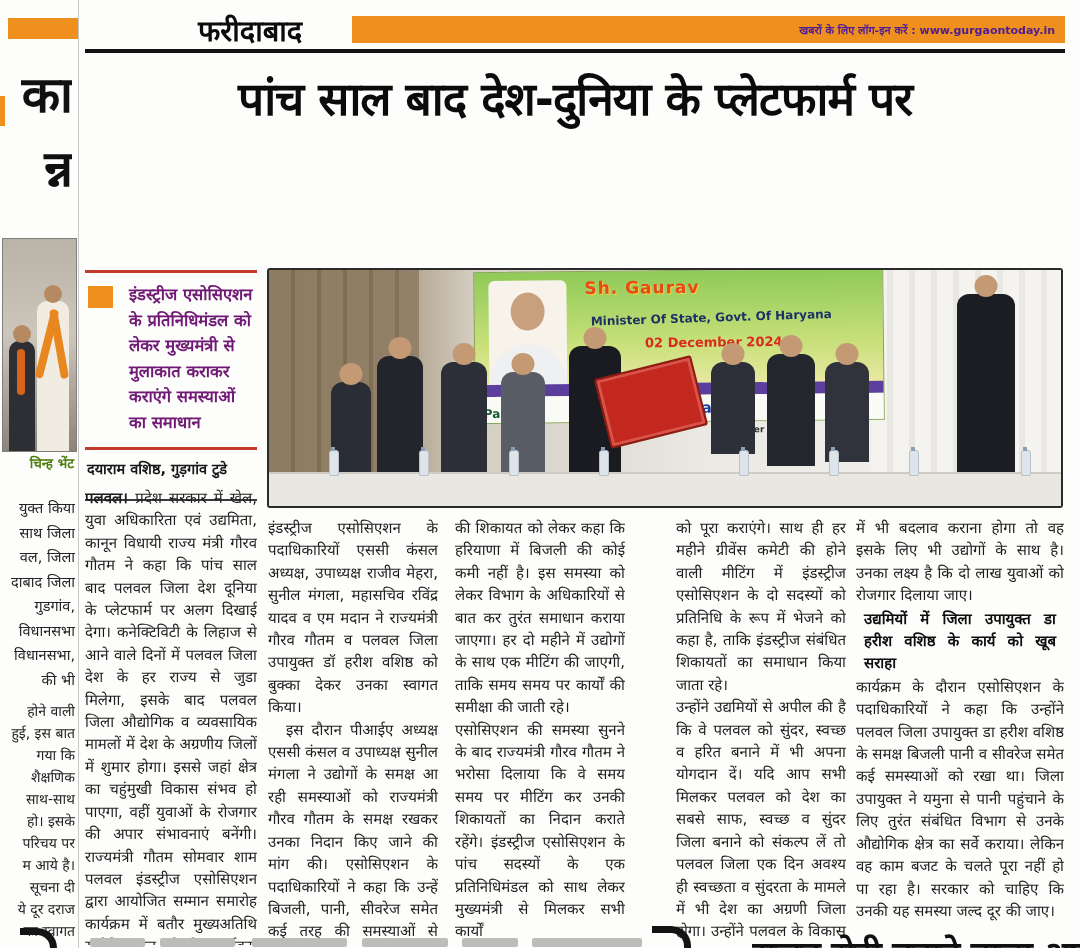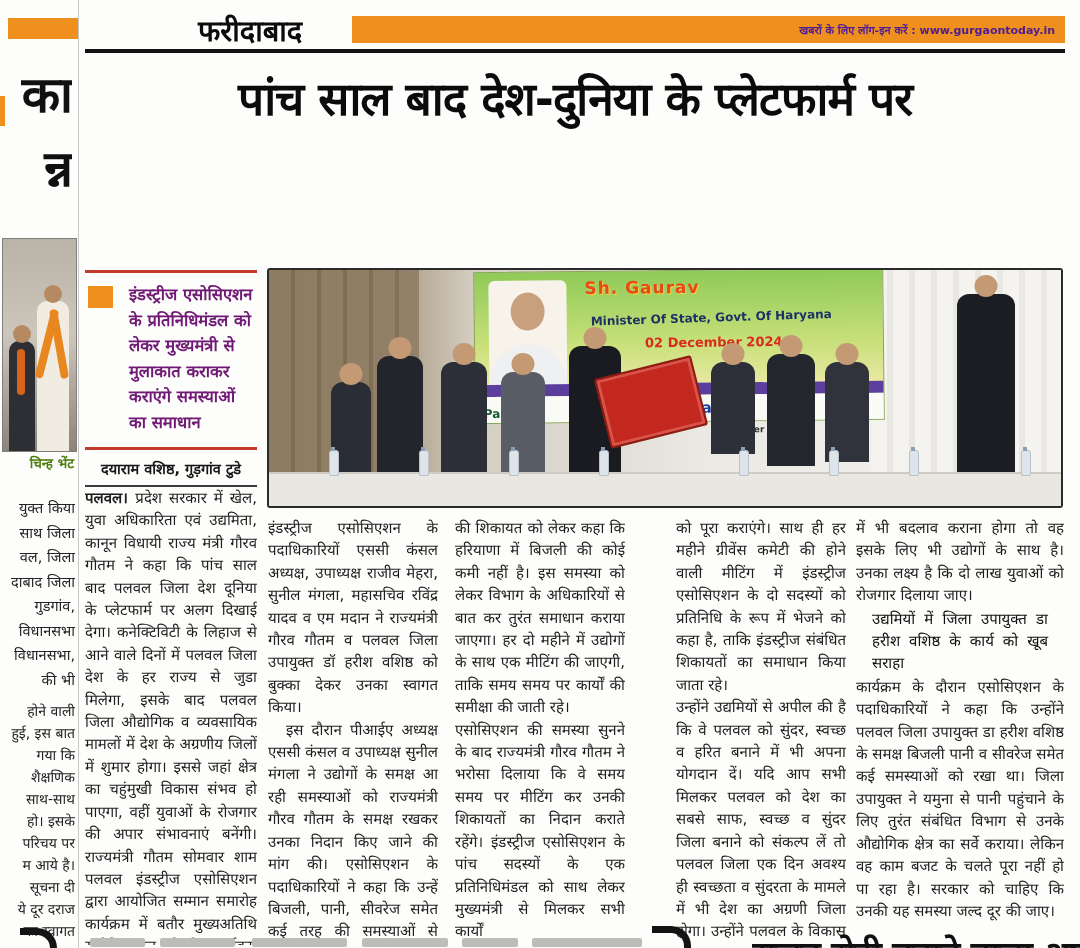--- a/index.html
+++ b/index.html
@@ -35,21 +35,21 @@
   
   .headline{position:absolute;left:85px;top:56px;width:980px;text-align:center;
         font-weight:bold;font-size:46px;line-height:86px;color:#0b0b0b;letter-spacing:-1px;}
   .headline div{white-space:nowrap;}
 
   
   .standfirst-box{position:absolute;left:85px;top:270px;width:172px;}
   .rule-red{height:3px;background:#c23b2e;}
   .standfirst{position:relative;padding:9px 0 12px 44px;font-weight:bold;font-size:16.5px;line-height:1.55;color:#701a75;}
   .standfirst-square{position:absolute;left:3px;top:13px;width:25px;height:22px;background:#ef8f1d;}
-  .byline{padding:8px 2px 7px 2px;font-weight:bold;font-size:14.5px;color:#171717;border-bottom:2px solid #3a3a3a;text-align:center;}
+  .byline{padding:8px 2px 21px 2px;font-weight:bold;font-size:14.5px;color:#171717;border-bottom:2px solid #3a3a3a;}
 
   
   .photo{position:absolute;left:267px;top:268px;width:796px;height:240px;border:2px solid #2b2b2b;border-radius:3px;
         background:linear-gradient(90deg,#8d7c64 0%,#a3927a 14%,#d4cec2 26%,#ebe9e4 55%,#f4f3f0 100%);overflow:hidden;box-sizing:border-box;}
   .wood{position:absolute;left:0;top:0;width:150px;height:100%;
         background:repeating-linear-gradient(90deg,#8d7b62 0 22px,#7a6951 22px 26px);opacity:.85;}
   .curtain{position:absolute;right:0;top:0;width:190px;height:100%;
         background:repeating-linear-gradient(90deg,#f5f4f1 0 16px,#e7e5df 16px 22px);opacity:.8;}
   .banner{position:absolute;left:205px;top:0;width:408px;height:150px;border:1px solid #86a653;
         background:linear-gradient(180deg,#8fca57 0%,#c8e07a 48%,#ece9a6 78%,#f2efc9 100%);transform:rotate(-.6deg);}
@@ -76,21 +76,21 @@
 
   
   .body-col{position:absolute;font-size:15px;line-height:22.4px;text-align:justify;color:#1d1d1d;overflow:hidden;}
   .col-1{left:85px; top:487px;width:172px;height:458px;}
   .col-2{left:268px;top:517px;width:170px;height:428px;}
   .col-3{left:455px;top:517px;width:170px;height:428px;}
   .col-4{left:676px;top:517px;width:170px;height:428px;}
   .col-5{left:856px;top:517px;width:208px;height:428px;}
   .col-para{margin:0;}
   .col-para.indent{text-indent:18px;}
-  .col-subhead{font-weight:normal;color:#0e0e0e;margin:1px 16px;}
+  .col-subhead{font-weight:bold;color:#0e0e0e;margin:1px 8px;}
 
   
   .bbar{position:absolute;top:938px;height:9px;background:#bcbcba;border-radius:2px;}
   .bglyph{position:absolute;border:7px solid #141414;border-bottom:none;border-left:none;border-radius:0 20px 0 0;}
   .bottom-headline{position:absolute;left:752px;top:929px;width:328px;height:19px;overflow:hidden;
         font-size:36px;font-weight:bold;color:#101010;white-space:nowrap;letter-spacing:-1px;}
 </style>
 </head>
 <body>
 

